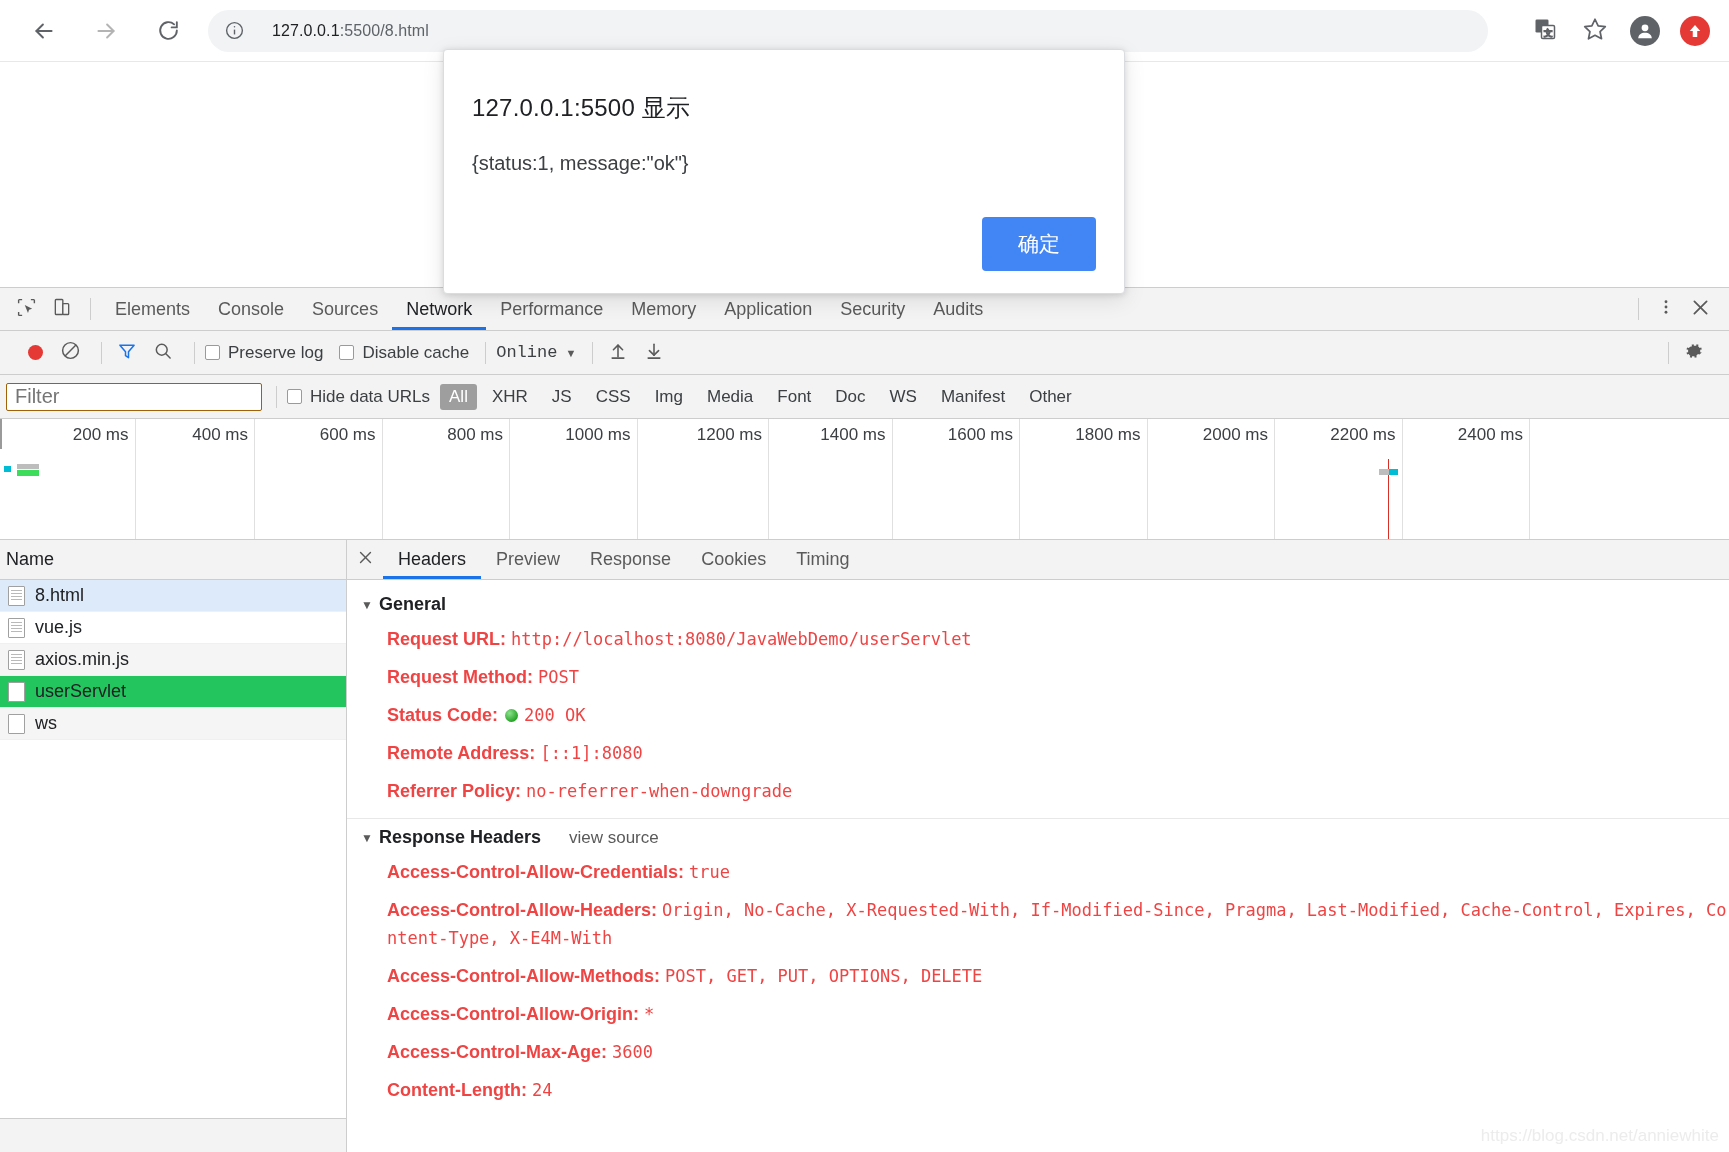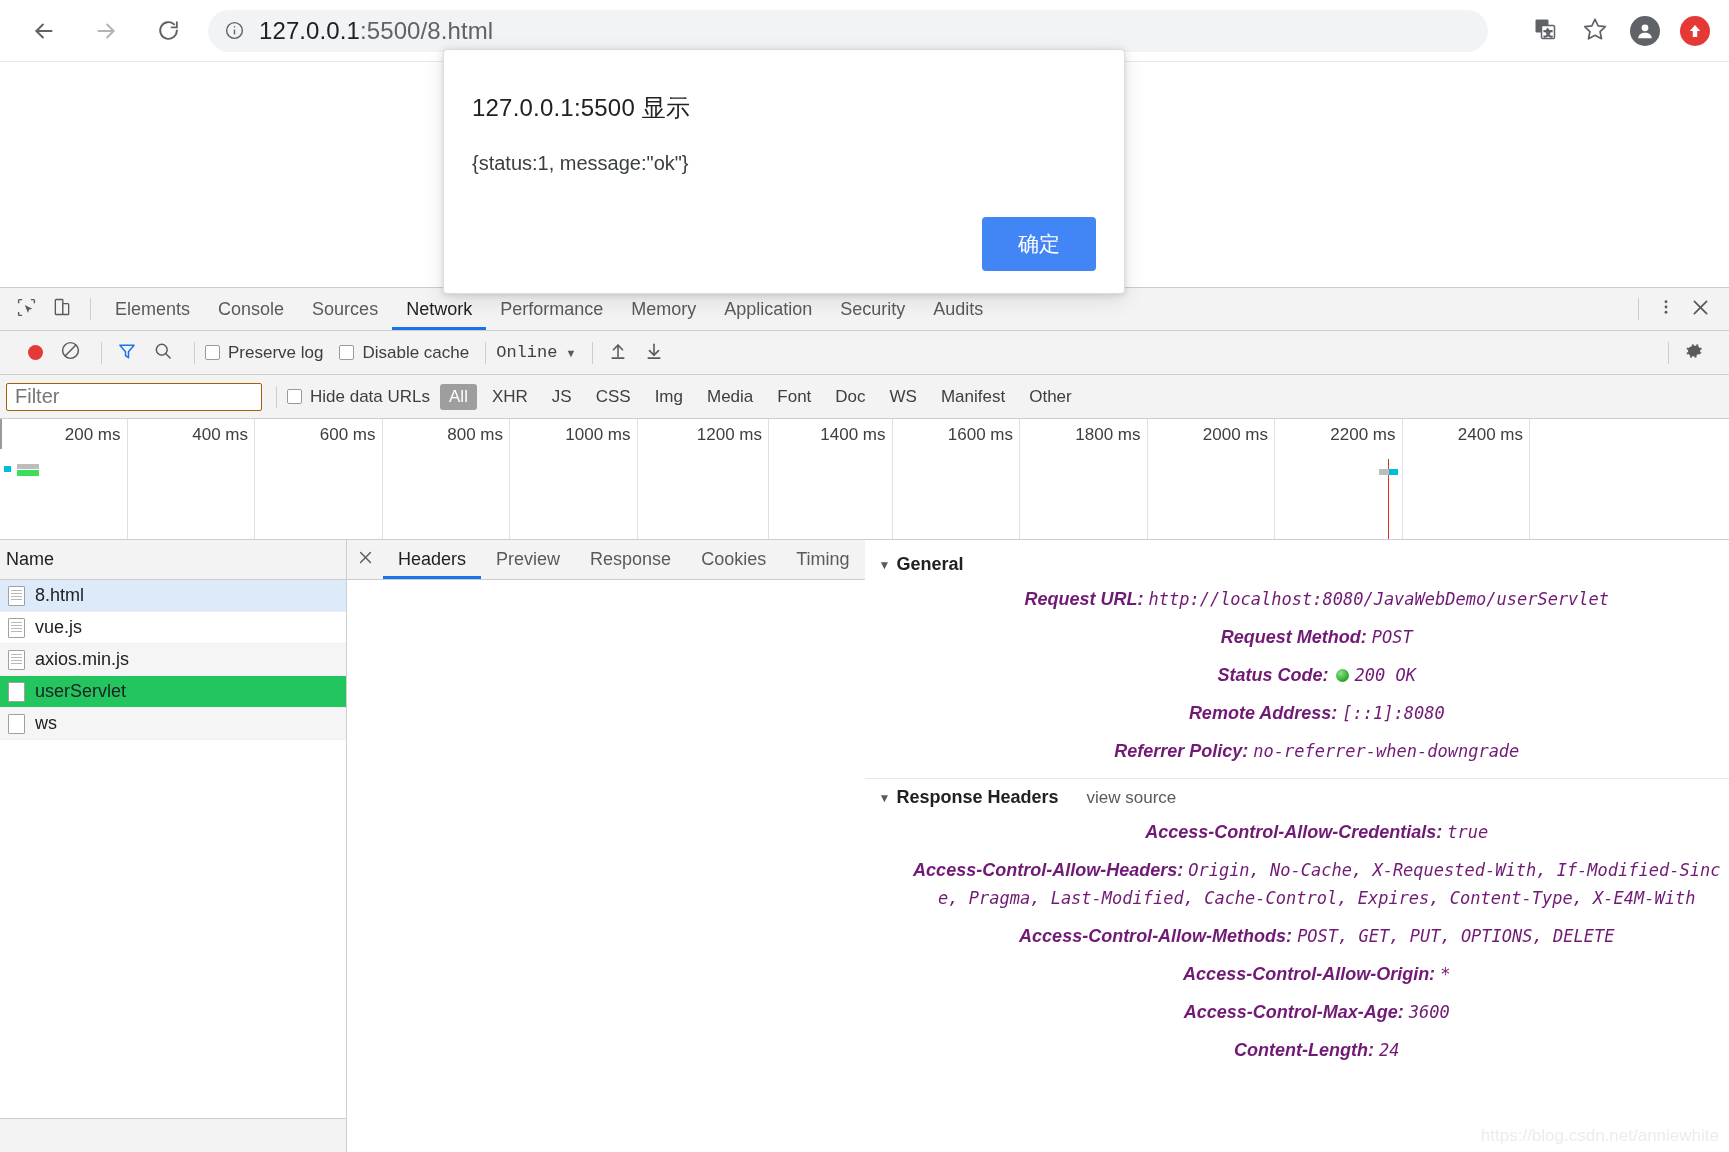--- a/index.html
+++ b/index.html
@@ -38,24 +38,25 @@
     margin-right: 8px;
     background: #f1f3f4;
     border-radius: 21px;
     display: flex;
     align-items: center;
     padding: 0 16px;
     max-width: 1280px;
   }
   .omnibox .info-icon { margin-right: 14px; color:#5f6368; display:flex; }
   .url-text {
-    font-size: 24px;
+    font-size: 16px;
     color: #202124;
     letter-spacing: 0.1px;
     white-space: nowrap;
+    margin-left: 13px;
   }
   .url-text .dim { color: #5f6368; }
   .tb-right { display: flex; align-items: center; gap: 6px; margin-left: auto; }
   .tb-icon {
     width: 44px; height: 44px;
     display:flex; align-items:center; justify-content:center;
     border-radius: 50%;
     color: #5f6368;
   }
   .avatar-circle {
@@ -282,21 +283,21 @@
     position: absolute; left:2px; right:2px; top:3px; bottom:3px;
     background: repeating-linear-gradient(to bottom, #b9b9b9 0 1px, transparent 1px 3px);
   }
   .req-footer {
     height: 34px;
     background:#f3f3f3;
     border-top:1px solid #cdcdcd;
   }
 
   
-  .details { flex:1; display:flex; flex-direction: row; min-width:0; background:#fff;text-align:center;}
+  .details { flex:1; display:flex; flex-direction: column; min-width:0; background:#fff;}
   .det-tabbar {
     height: 40px;
     background:#f3f3f3;
     border-bottom: 1px solid #cdcdcd;
     display:flex; align-items:center;
   }
   .det-close {
     width: 36px; height: 100%;
     display:flex; align-items:center; justify-content:center;
     color:#5a5a5a; font-size: 20px;
@@ -314,24 +315,23 @@
     font-size: 18px; font-weight: bold; color:#202124;
     padding: 8px 0 6px 14px;
   }
   .tri { margin-right: 6px; font-size: 12px; color:#5a5a5a; }
   .view-source {
     font-size: 17px; color:#5a5a5a; margin-left: 28px; font-weight: normal;
   }
   .hdr-row {
     padding: 5px 0 5px 40px;
     font-size: 18px;
-    color: #701a75;
+    color: #ef4444;
     line-height: 1.55;
     word-break: break-all;
-    font-style: italic;
   }
   .hdr-name { font-weight: bold; }
   .hdr-val { font-family: "DejaVu Sans Mono", monospace; font-size: 17px; }
   .sec-divider { height:1px; background:#e8e8e8; margin: 8px 0 0 0; }
   .status-dot {
     display:inline-block; width:13px; height:13px; border-radius:50%;
     background: radial-gradient(circle at 35% 32%, #8ce28c, #28a428 70%);
     margin: 0 6px -1px 2px;
   }
   .watermark {
@@ -571,21 +571,21 @@
           <span class="ftype">Doc</span>
           <span class="ftype">WS</span>
           <span class="ftype">Manifest</span>
           <span class="ftype">Other</span>
         </div>
     </div>
 
     <div class="overview">
       <div class="ov-left-edge"></div>
       <div id="ov-ticks">
-          <div class="ov-tick" style="left: 0px; width: 127.5px;">
+          <div class="ov-tick" style="left: 8px; width: 127.5px;">
             <span>200 ms</span>
           </div>
           <div class="ov-tick" style="left: 0px; width: 255px;">
             <span>400 ms</span>
           </div>
           <div class="ov-tick" style="left: 0px; width: 382.5px;">
             <span>600 ms</span>
           </div>
           <div class="ov-tick" style="left: 0px; width: 510px;">
             <span>800 ms</span>

